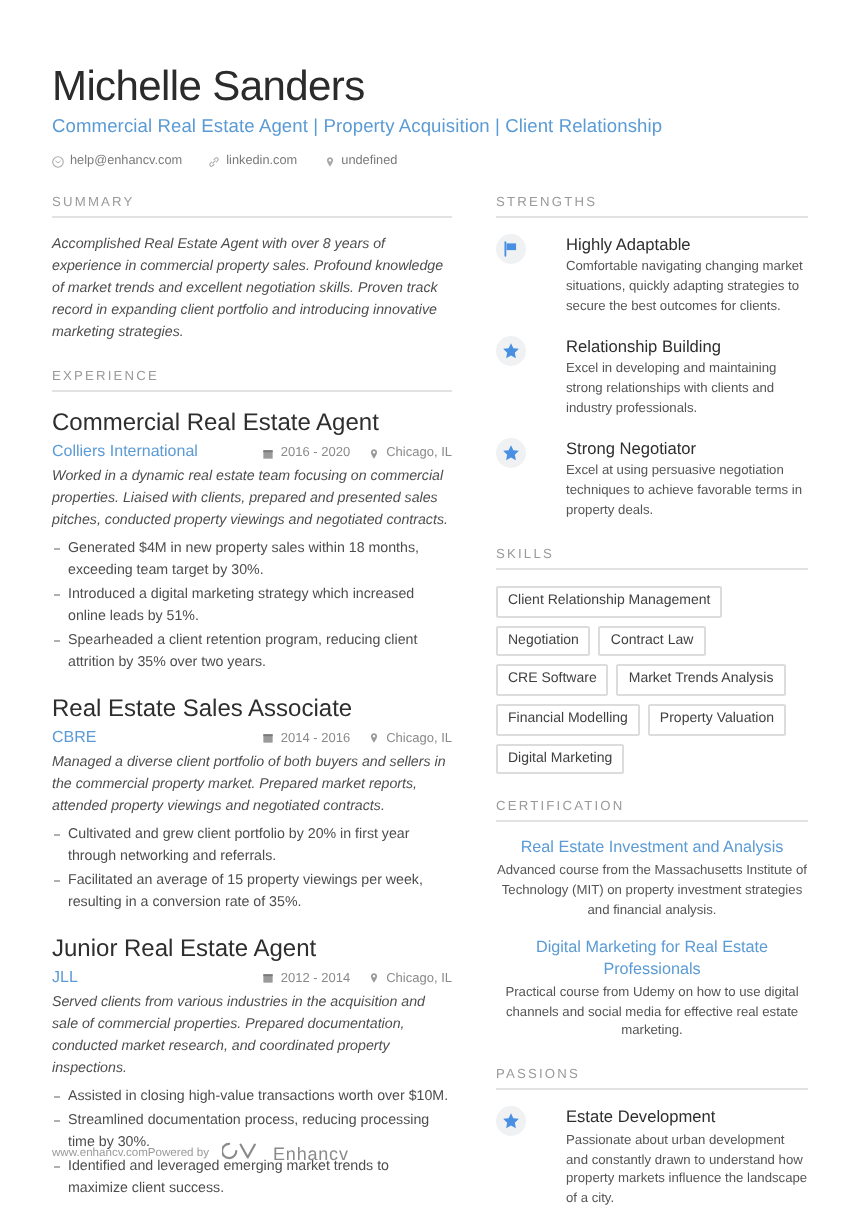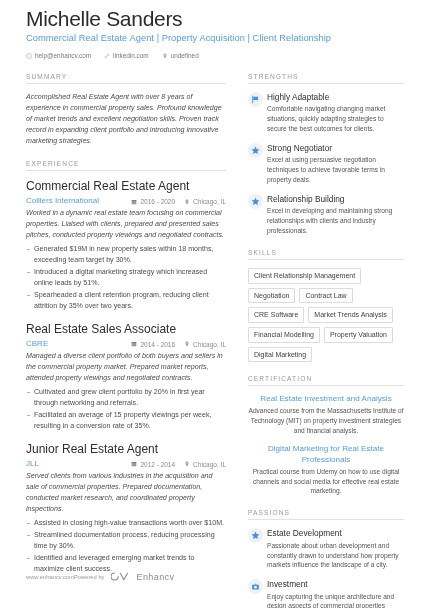--- a/index.html
+++ b/index.html
@@ -6,21 +6,21 @@
   html, body {
     width: 430px; height: 608px;
     background: #ffffff;
     font-family: "Liberation Sans", sans-serif;
     color: #3a3a3a;
     overflow: hidden;
   }
   .page { position: relative; width: 430px; height: 608px; padding: 0; }
 
   
-  .header { padding: 7px 26px 0 26px; }
+  .header { padding: 32px 26px 0 26px; }
   .name {
     font-size: 21px; font-weight: 400; letter-spacing: -0.3px;
     color: #2b2b2b; line-height: 1.15;
   }
   .headline {
     font-size: 9.3px; color: #5b9bd5; margin-top: 2px; letter-spacing: 0.05px;
   }
   .contacts { display: flex; gap: 13px; margin-top: 9px; align-items: center; }
   .contact { display: flex; align-items: center; gap: 3px; font-size: 6.4px; color: #7a7a7a; }
   .contact svg { display: block; }
@@ -52,21 +52,21 @@
   ul.bullets li {
     position: relative; padding-left: 8px; font-size: 7.1px;
     line-height: 1.55; color: #4d4d4d; margin-bottom: 1px;
   }
   ul.bullets li::before {
     content: ""; position: absolute; left: 1px; top: 5px;
     width: 2.5px; height: 0.8px; background: #b0b0b0;
   }
 
   
-  .sItem { display: flex; gap: 4px; margin-bottom: 9px; }
+  .sItem { display: flex; gap: 20px; margin-bottom: 9px; }
   .sIcon {
     width: 15px; height: 15px; min-width: 15px; border-radius: 50%;
     background: #f0f1f3; display: flex; align-items: center; justify-content: center;
   }
   .sBody { flex: 1; }
   .sName { font-size: 8.3px; color: #2e2e2e; line-height: 1.3; margin-bottom: 1.5px; }
   .sDesc { font-size: 6.6px; line-height: 1.5; color: #555; }
 
   
   .tags { display: flex; flex-wrap: wrap; gap: 4px; }
@@ -157,21 +157,21 @@
               <span>
                   <svg width="6" height="6" viewBox="0 0 16 16">
                     <path d="M8 1.6c-2.3 0-4.1 1.8-4.1 4.1 0 3 4.1 8.7 4.1 8.7s4.1-5.7 4.1-8.7c0-2.3-1.8-4.1-4.1-4.1zm0 5.7a1.7 1.7 0 110-3.4 1.7 1.7 0 010 3.4z" fill="#9a9a9a"></path>
                   </svg>
                 </span>
               <span>Chicago, IL</span>
             </span>
           </div>
           <div class="para">Worked in a dynamic real estate team focusing on commercial properties. Liaised with clients, prepared and presented sales pitches, conducted property viewings and negotiated contracts.</div>
           <ul class="bullets">
-            <li>Generated $19M in new property sales within 18 months, exceeding team target by 30%.</li>
+            <li>Generated $4M in new property sales within 18 months, exceeding team target by 30%.</li>
             <li>Introduced a digital marketing strategy which increased online leads by 51%.</li>
             <li>Spearheaded a client retention program, reducing client attrition by 35% over two years.</li>
           </ul>
         </div>
 
         <div class="entry">
           <div class="entry-title">Real Estate Sales Associate</div>
           <div class="entry-meta">
             <span class="org">CBRE</span>
             <span class="meta-bit">
@@ -250,34 +250,34 @@
           </span>
         </div>
 
         <div class="sItem">
           <span class="sIcon">
             <svg width="9" height="9" viewBox="0 0 16 16">
                 <path d="M8 1l2.1 4.5 4.9.6-3.6 3.4.95 4.9L8 12l-4.35 2.4.95-4.9L1 6.1l4.9-.6z" fill="#4a90e2"></path>
               </svg>
           </span>
           <span class="sBody">
+            <span class="sName" style="display: block;">Relationship Building</span>
+            <span class="sDesc" style="display: block;">Excel in developing and maintaining strong relationships with clients and industry professionals.</span>
+          </span>
+        </div>
+
+        <div class="sItem">
+          <span class="sIcon">
+            <svg width="9" height="9" viewBox="0 0 16 16">
+                <path d="M8 1l2.1 4.5 4.9.6-3.6 3.4.95 4.9L8 12l-4.35 2.4.95-4.9L1 6.1l4.9-.6z" fill="#4a90e2"></path>
+              </svg>
+          </span>
+          <span class="sBody">
             <span class="sName" style="display: block;">Strong Negotiator</span>
             <span class="sDesc" style="display: block;">Excel at using persuasive negotiation techniques to achieve favorable terms in property deals.</span>
-          </span>
-        </div>
-
-        <div class="sItem">
-          <span class="sIcon">
-            <svg width="9" height="9" viewBox="0 0 16 16">
-                <path d="M8 1l2.1 4.5 4.9.6-3.6 3.4.95 4.9L8 12l-4.35 2.4.95-4.9L1 6.1l4.9-.6z" fill="#4a90e2"></path>
-              </svg>
-          </span>
-          <span class="sBody">
-            <span class="sName" style="display: block;">Relationship Building</span>
-            <span class="sDesc" style="display: block;">Excel in developing and maintaining strong relationships with clients and industry professionals.</span>
           </span>
         </div>
       </div>
 
       <div class="sec">
         <div class="sec-title">SKILLS</div>
         <div class="tags">
           <span class="tag">Client Relationship Management</span>
           <span class="tag">Negotiation</span>
           <span class="tag">Contract Law</span>

